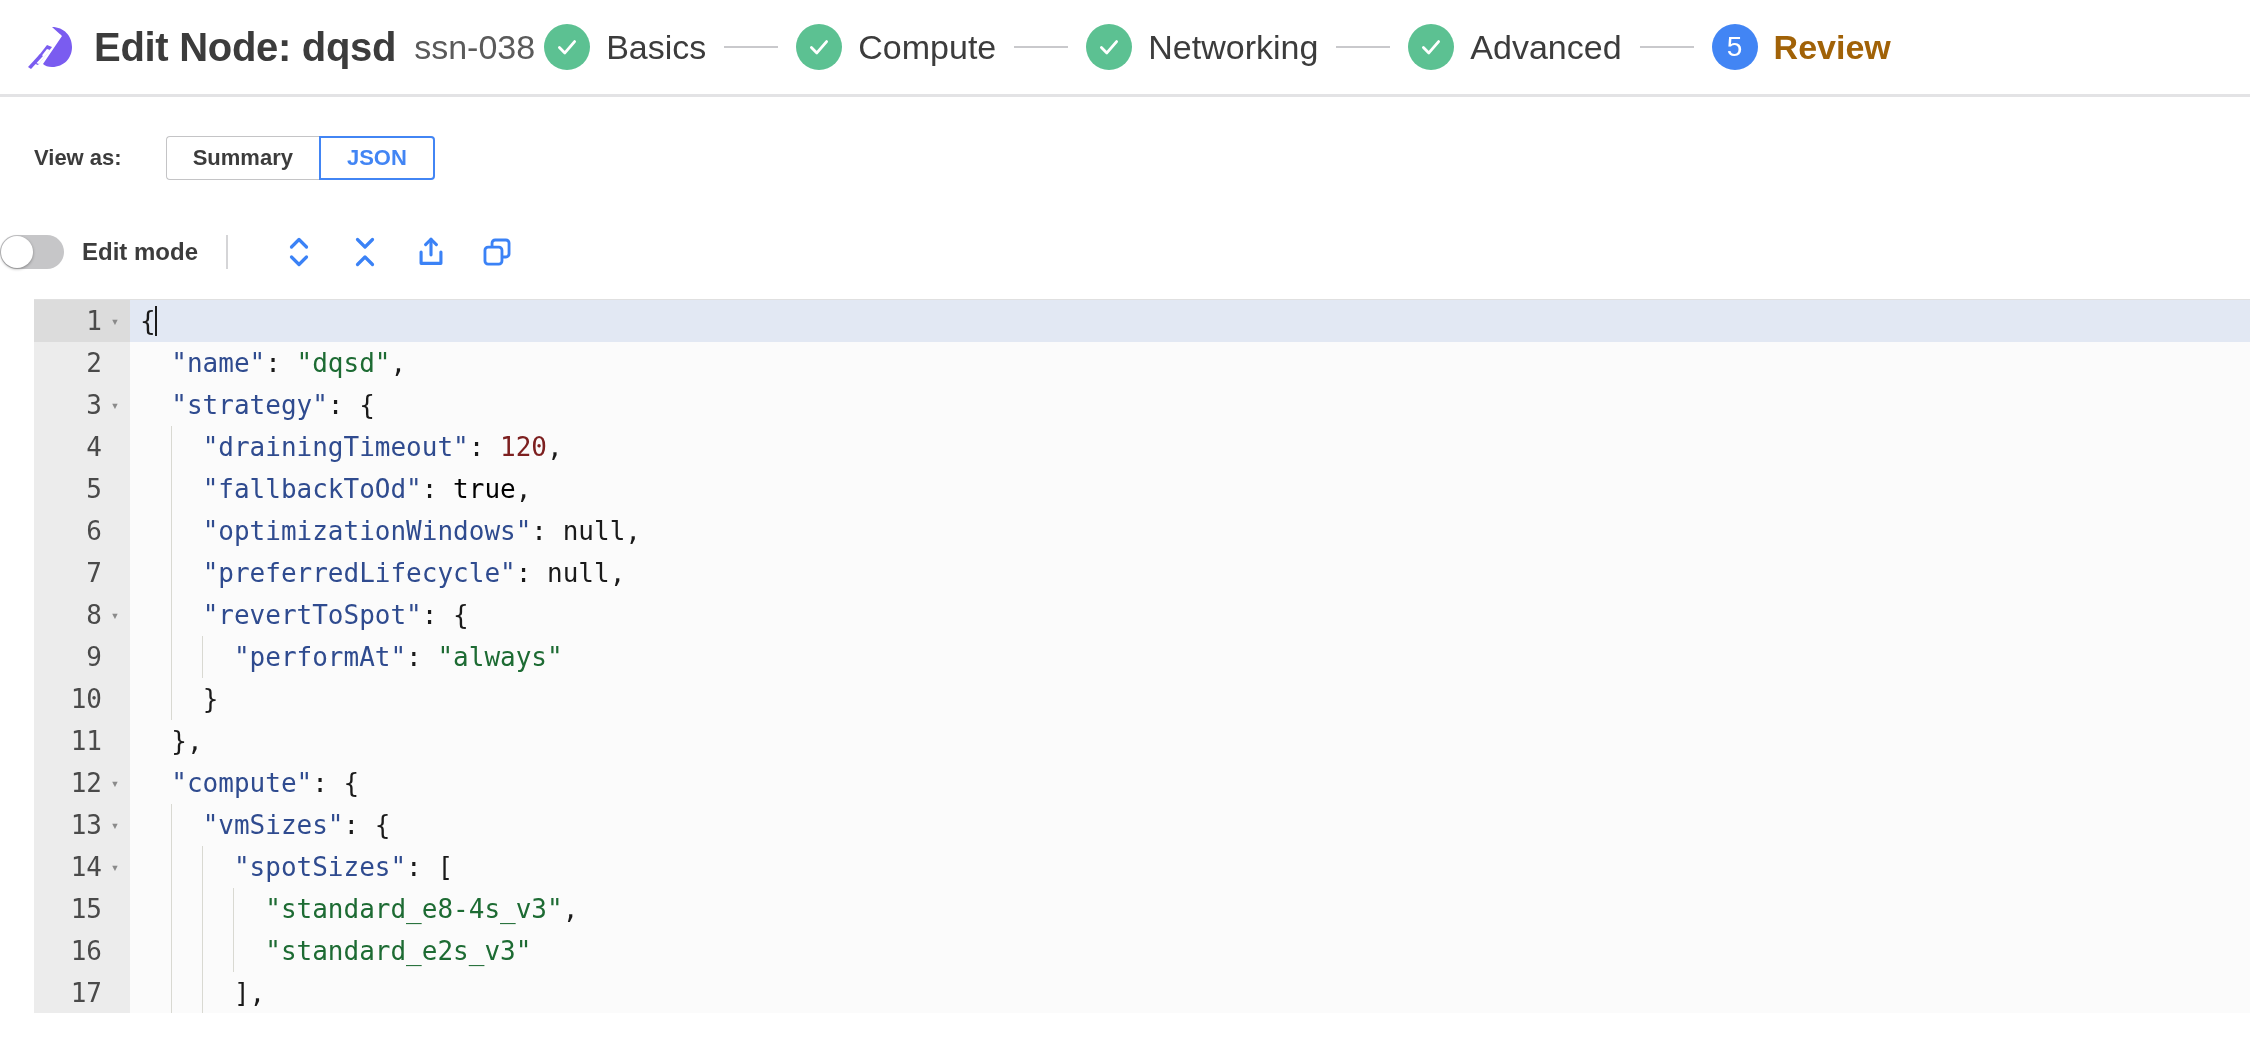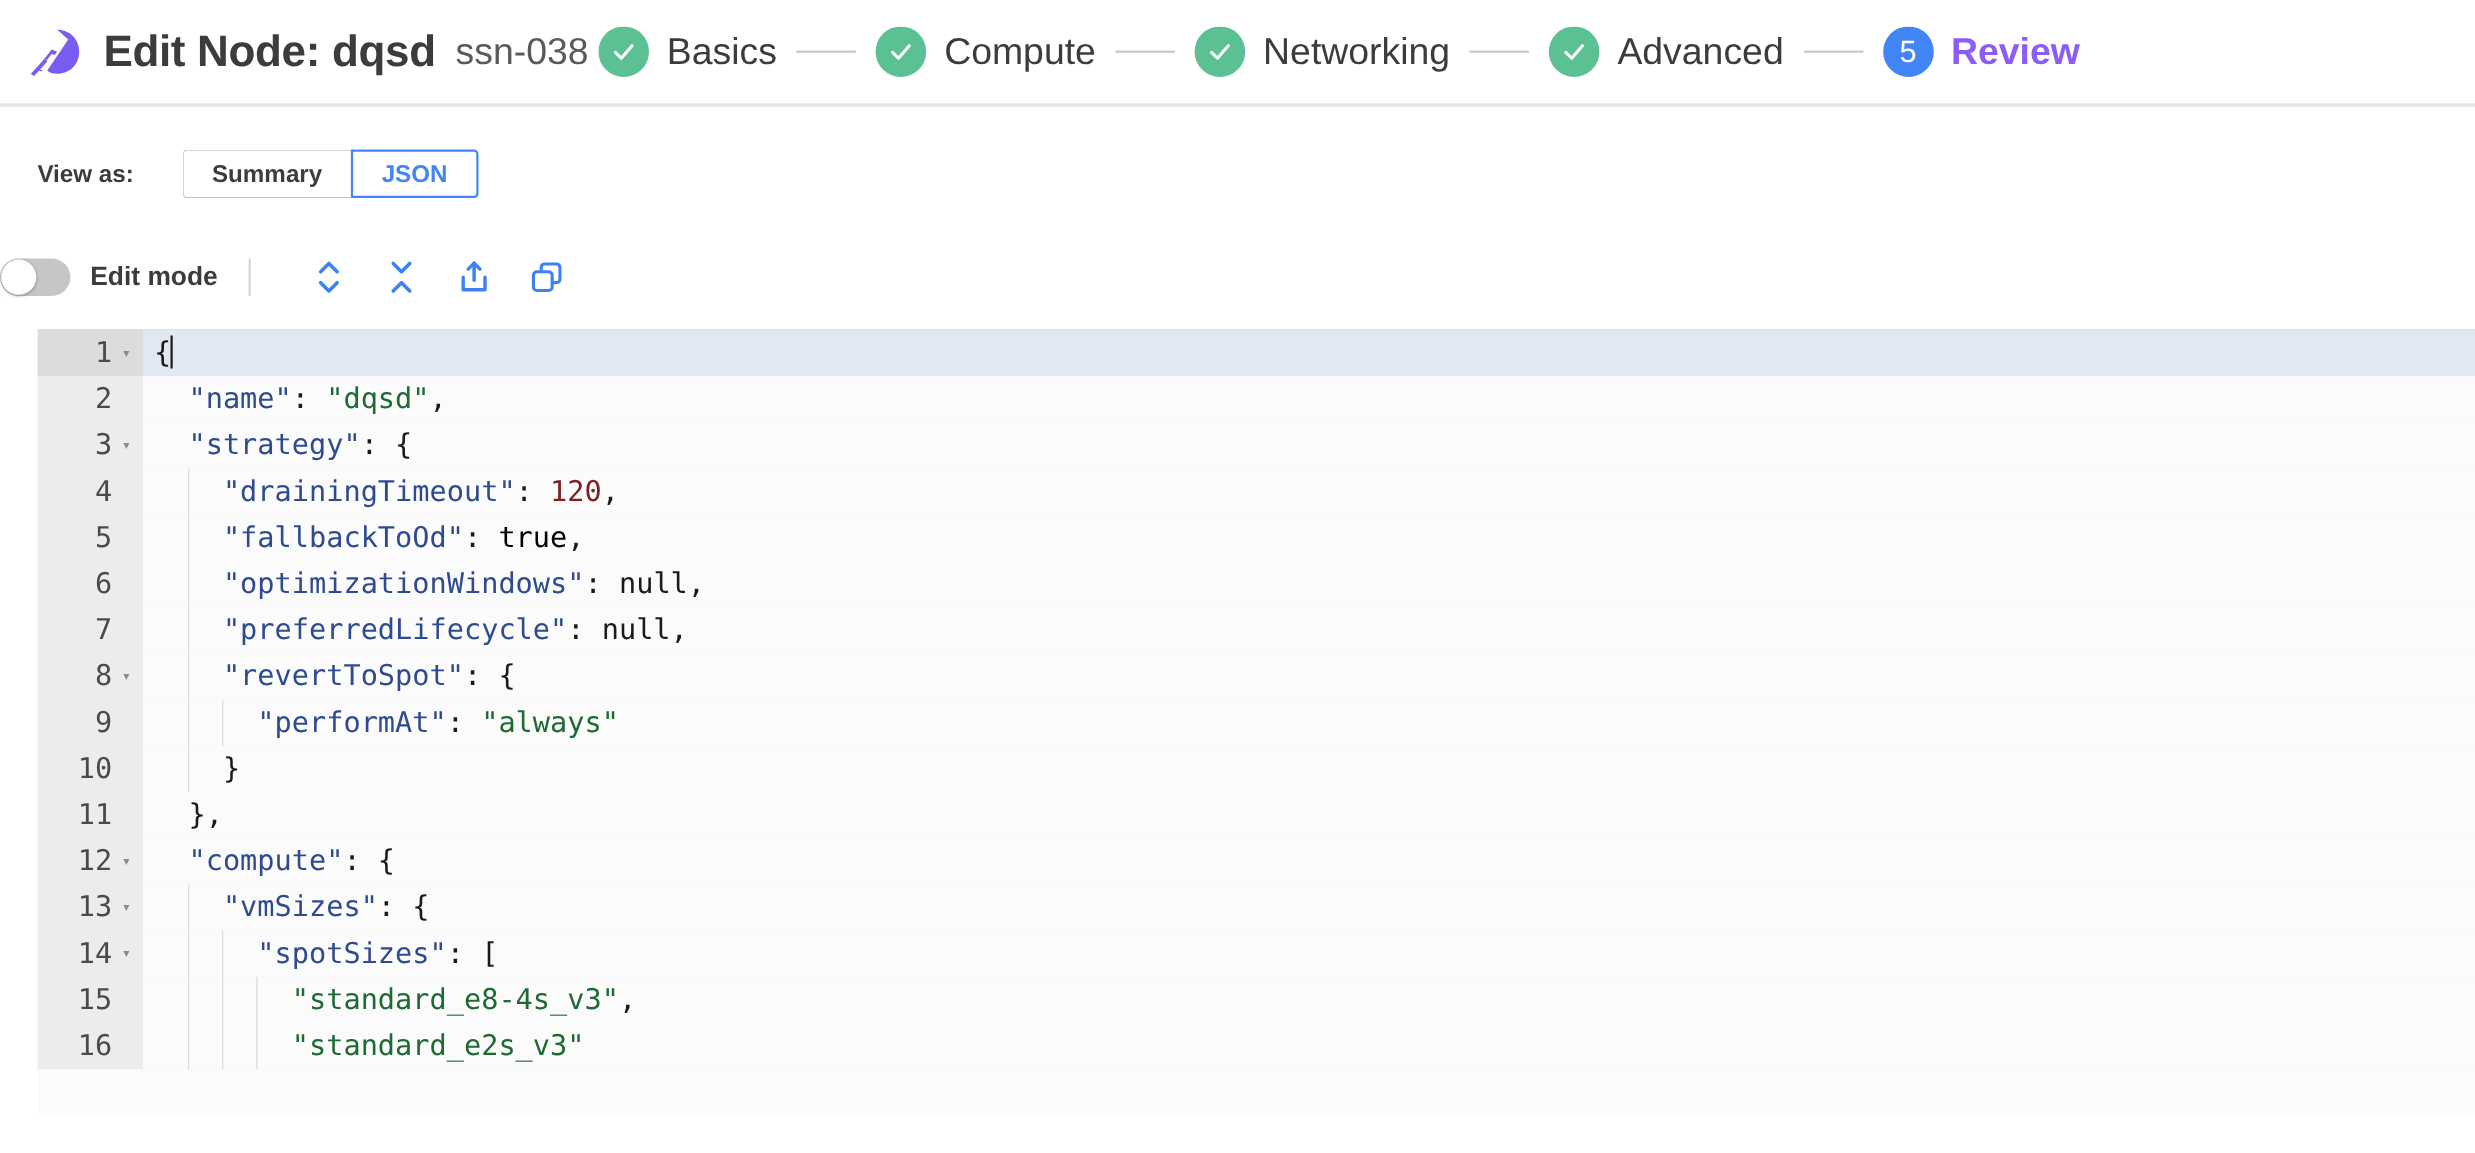--- a/index.html
+++ b/index.html
@@ -74,21 +74,21 @@
     font-weight: 400;
     line-height: 1;
   }
   .step-label {
     font-size: 34px;
     color: #3c3c3c;
     margin-left: 16px;
     white-space: nowrap;
   }
   .step-label.active {
-    color: #8b5cf6;
+    color: #a16207;
     font-weight: 700;
   }
   .step-connector {
     width: 54px;
     height: 2px;
     background: #c9c9cc;
     margin: 0 18px;
     flex: 0 0 54px;
   }
 
@@ -413,13 +413,17 @@
       <div class="code"><span class="guide" style="left: 41px;"></span><span class="guide" style="left: 72px;"></span><span class="p">      </span><span class="k">"spotSizes"</span><span class="p">: [</span></div>
     </div>
     <div class="code-line">
       <div class="gutter"><span class="ln">15</span></div>
       <div class="code"><span class="guide" style="left: 41px;"></span><span class="guide" style="left: 72px;"></span><span class="guide" style="left: 103px;"></span><span class="p">        </span><span class="s">"standard_e8-4s_v3"</span><span class="p">,</span></div>
     </div>
     <div class="code-line">
       <div class="gutter"><span class="ln">16</span></div>
       <div class="code"><span class="guide" style="left: 41px;"></span><span class="guide" style="left: 72px;"></span><span class="guide" style="left: 103px;"></span><span class="p">        </span><span class="s">"standard_e2s_v3"</span></div>
     </div>
+    <div class="code-line">
+      <div class="gutter"><span class="ln">17</span></div>
+      <div class="code"><span class="guide" style="left: 41px;"></span><span class="guide" style="left: 72px;"></span><span class="p">      </span><span class="p">],</span></div>
+    </div>
   </div>
 
 </body></html>

